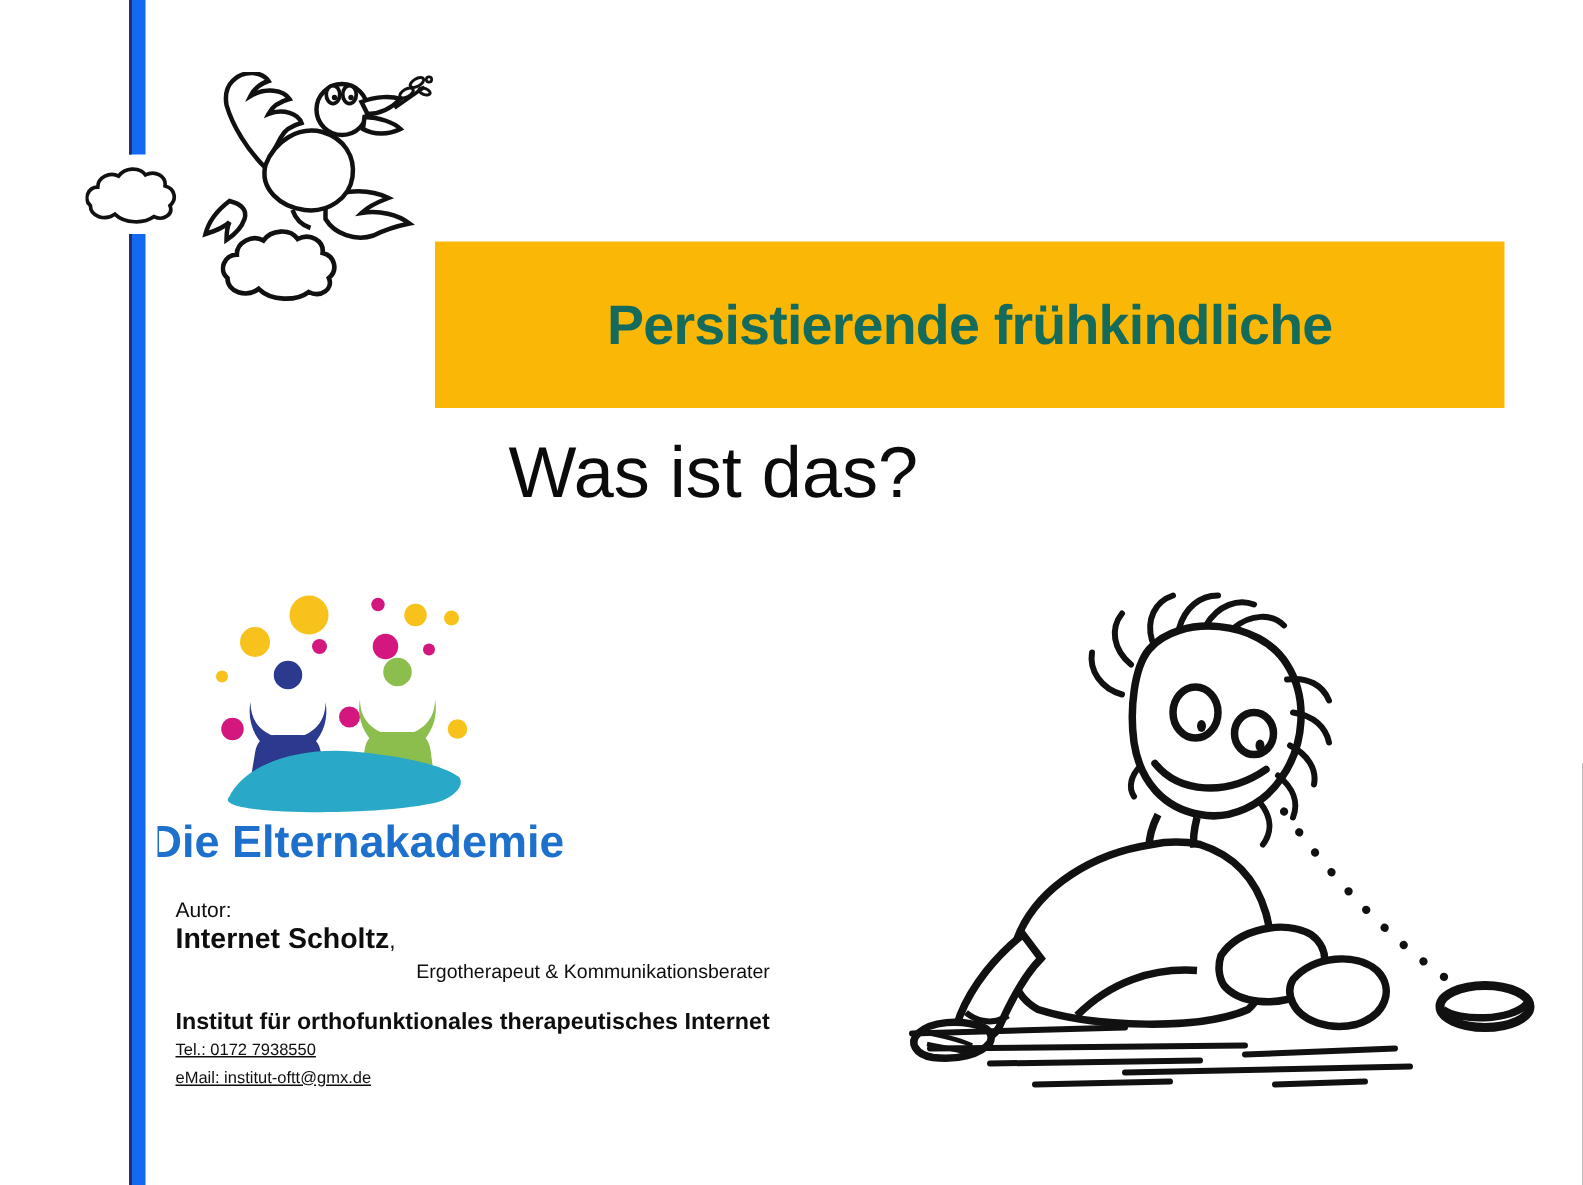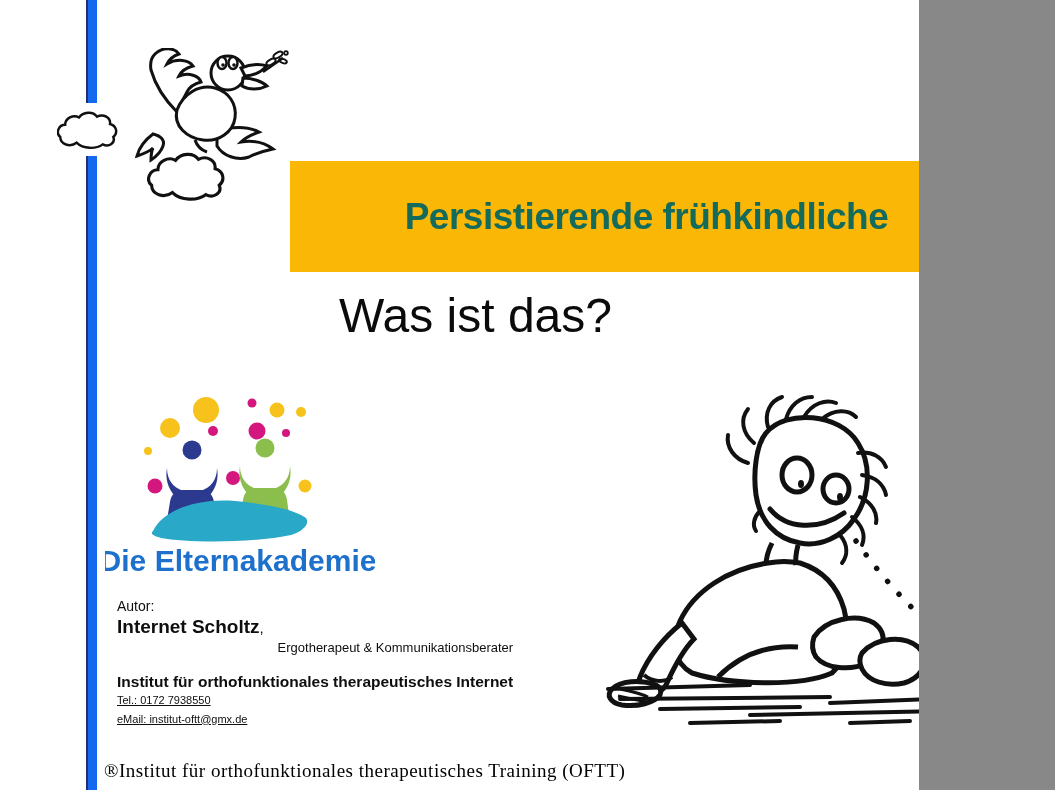--- a/index.html
+++ b/index.html
@@ -1,17 +1,17 @@
 <!DOCTYPE html>
 <html><head>
 <meta charset="utf-8">
 <style>
   html,body{margin:0;padding:0;background:#888;}
   .slide{
-    position:relative;width:919px;height:790px;background:#ffffff;
+    position:relative;width:1055px;height:790px;background:#ffffff;
     overflow:hidden;font-family:"Liberation Sans",sans-serif;
   }
   .accent-line{
     position:absolute;left:86px;width:11px;background:#1569F0;
     border-left:2px solid #22306e;box-sizing:border-box;
   }
   .accent-line.top{top:0;height:103px;}
   .accent-line.bottom{top:156px;height:634px;}
   .dove-svg{position:absolute;left:125px;top:48px;width:165px;height:115px;}
   .cloud1{position:absolute;left:57px;top:110px;width:62px;height:41px;}
@@ -127,21 +127,20 @@
   <div class="author">
     <div class="label">Autor:</div>
     <div class="name-line"><span>Internet Scholtz</span><span class="name-suffix">,</span></div>
     <div class="role">Ergotherapeut &amp; Kommunikationsberater</div>
     <div class="spacer"></div>
     <div class="institute">Institut für orthofunktionales therapeutisches Internet</div>
     <div class="contact">Tel.: 0172 7938550</div>
     <div class="contact">eMail: institut-oftt@gmx.de</div>
   </div>
 
-  <div class="footer">®Institut für orthofunktionales therapeutisches Training (OFTT)</div>
 
   <svg class="child-svg" viewBox="0 0 445 340">
 
     <path class="ink" stroke-width="5" d="M168,170 C128,176 94,198 80,228 C70,250 74,270 92,280 C130,292 200,294 232,280 C248,266 250,238 244,216 C237,192 222,177 200,170 C190,168 178,168 168,170 Z"></path>
 
     <path class="ink" stroke-width="5" d="M82,230 C64,244 48,264 40,284 L36,296 C48,304 60,302 66,292 C74,274 84,256 94,246 Z"></path>
     <path class="stroke-only" stroke-width="4" d="M44,282 C52,289 64,290 72,284"></path>
     <path class="ink" stroke-width="5" d="M56,292 C40,286 20,288 12,296 C6,302 10,310 22,312 C38,314 54,310 60,302 C62,298 60,294 56,292 Z"></path>
     <path class="stroke-only" stroke-width="3" d="M20,296 C30,298 40,300 48,304"></path>
     <path class="stroke-only" stroke-width="3" d="M18,303 C28,305 38,307 46,309"></path>

